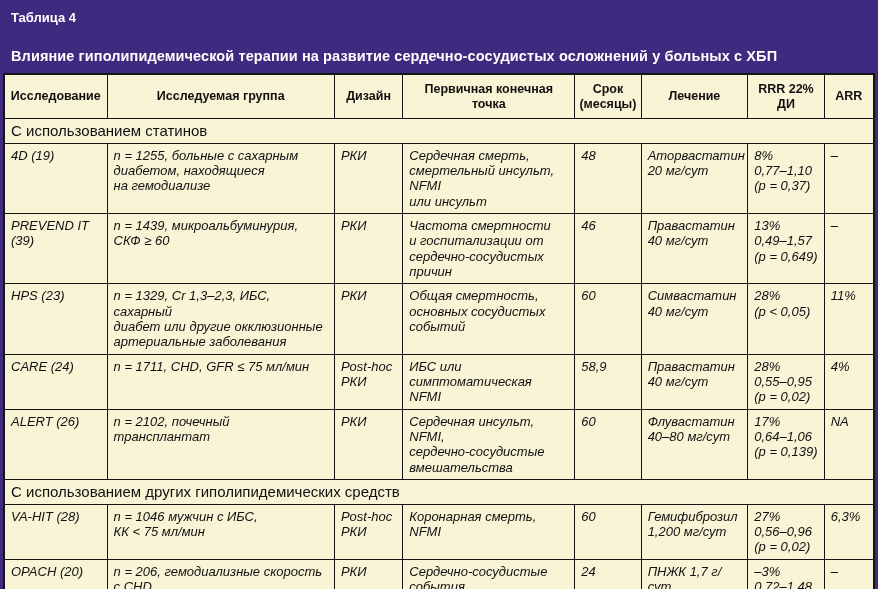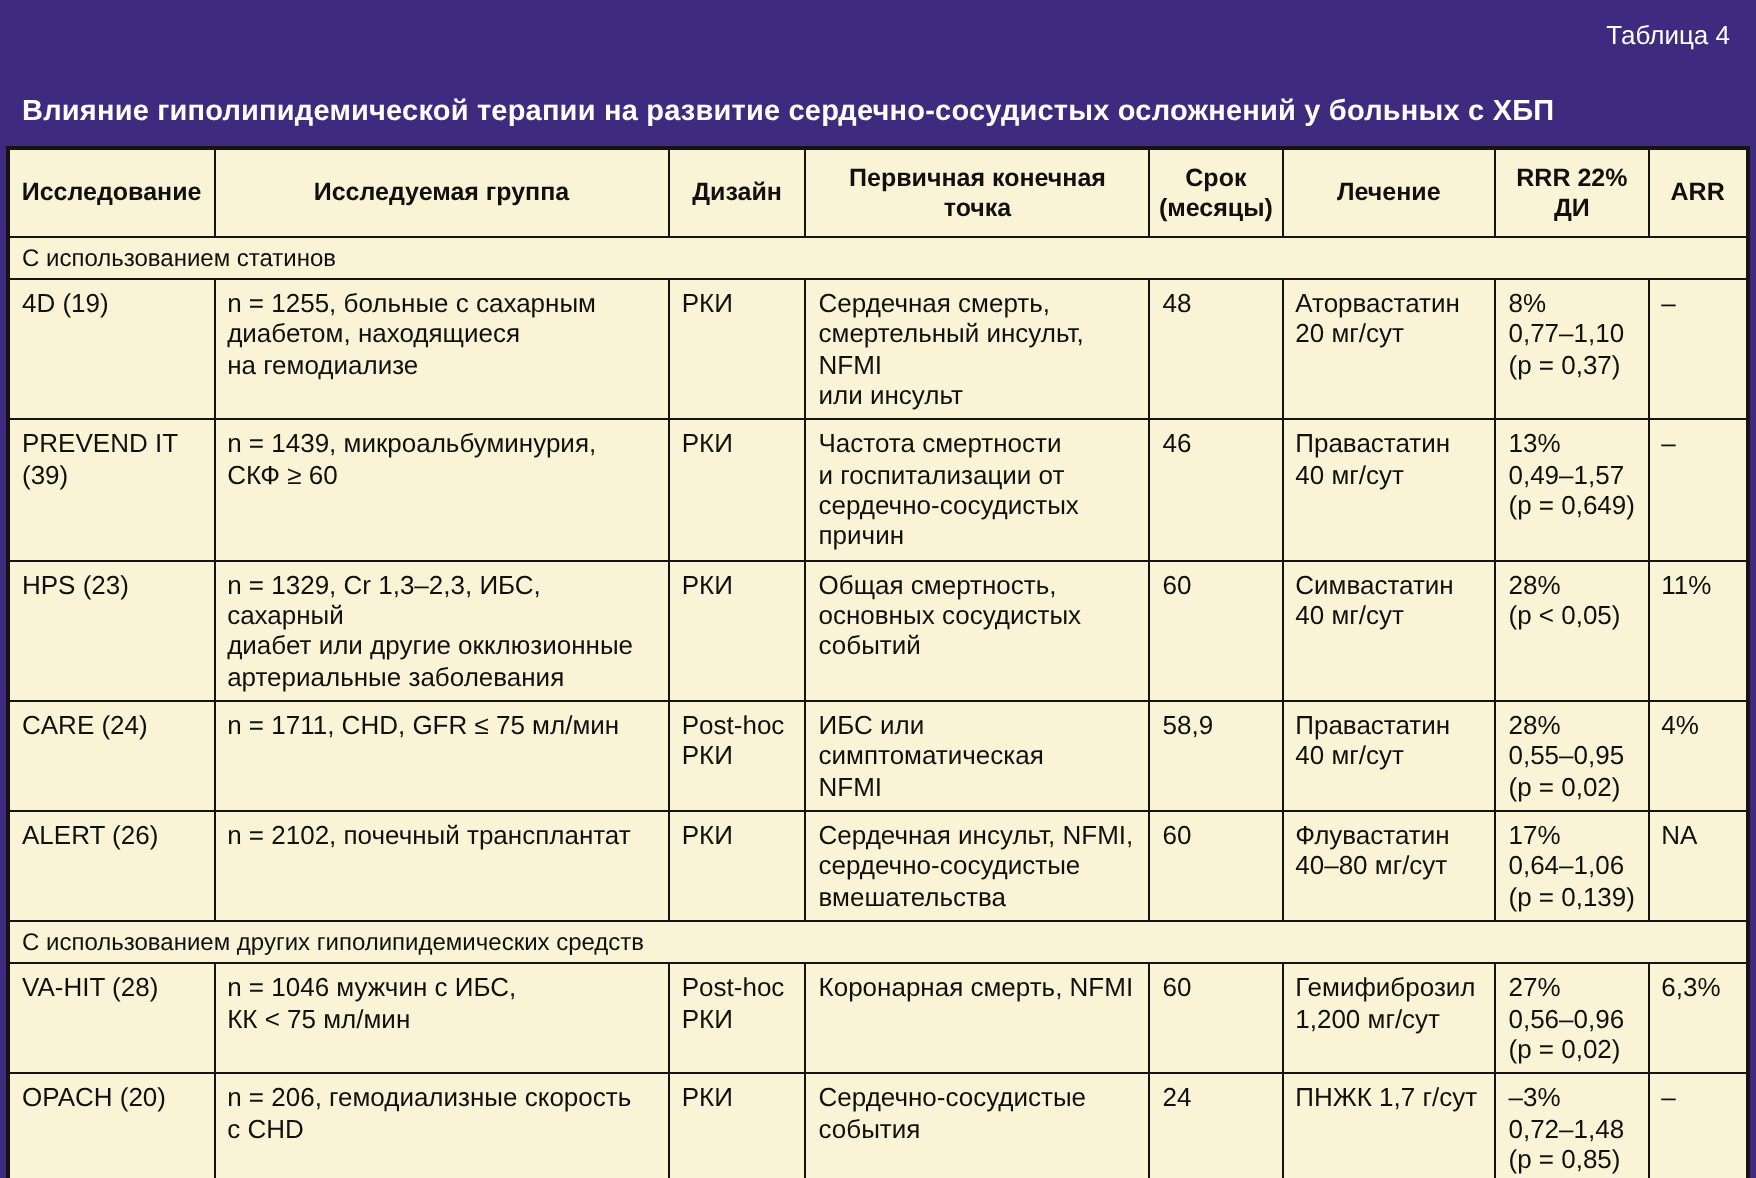--- a/index.html
+++ b/index.html
@@ -19,22 +19,21 @@
     background:var(--header-bg);
     padding:3px;
     display:flex;flex-direction:column;
   }
   .band{
     color:var(--header-text);
     padding:7px 8px 9px 8px;
     flex:0 0 auto;
   }
   .band .tag{
-    text-align:right;
-    font-weight:normal;
+    font-weight:bold;
     font-size:13px;
     padding-right:2px;
   }
   .band .title{
     font-weight:bold;
     font-size:14.5px;
     margin-top:23px;
     letter-spacing:0.1px;
   }
   .table-wrap{
@@ -64,24 +63,25 @@
     text-align:center;
     vertical-align:middle;
     font-weight:bold;
     font-size:12.5px;
     height:44px;
     padding:2px 3px;
   }
   tr.section td{
     height:20px;
     padding:3px 6px;
-    font-size:12px;
+    font-size:15px;
   }
   tr.data td{
     height:50px;
+    font-style:italic;
   }
   .footnote{
     flex:0 0 auto;
     border-top:1px solid var(--grid);
     padding:4px 7px 5px 7px;
     font-size:12.8px;
     line-height:1.22;
     color:var(--body-text);
   }
 </style>

